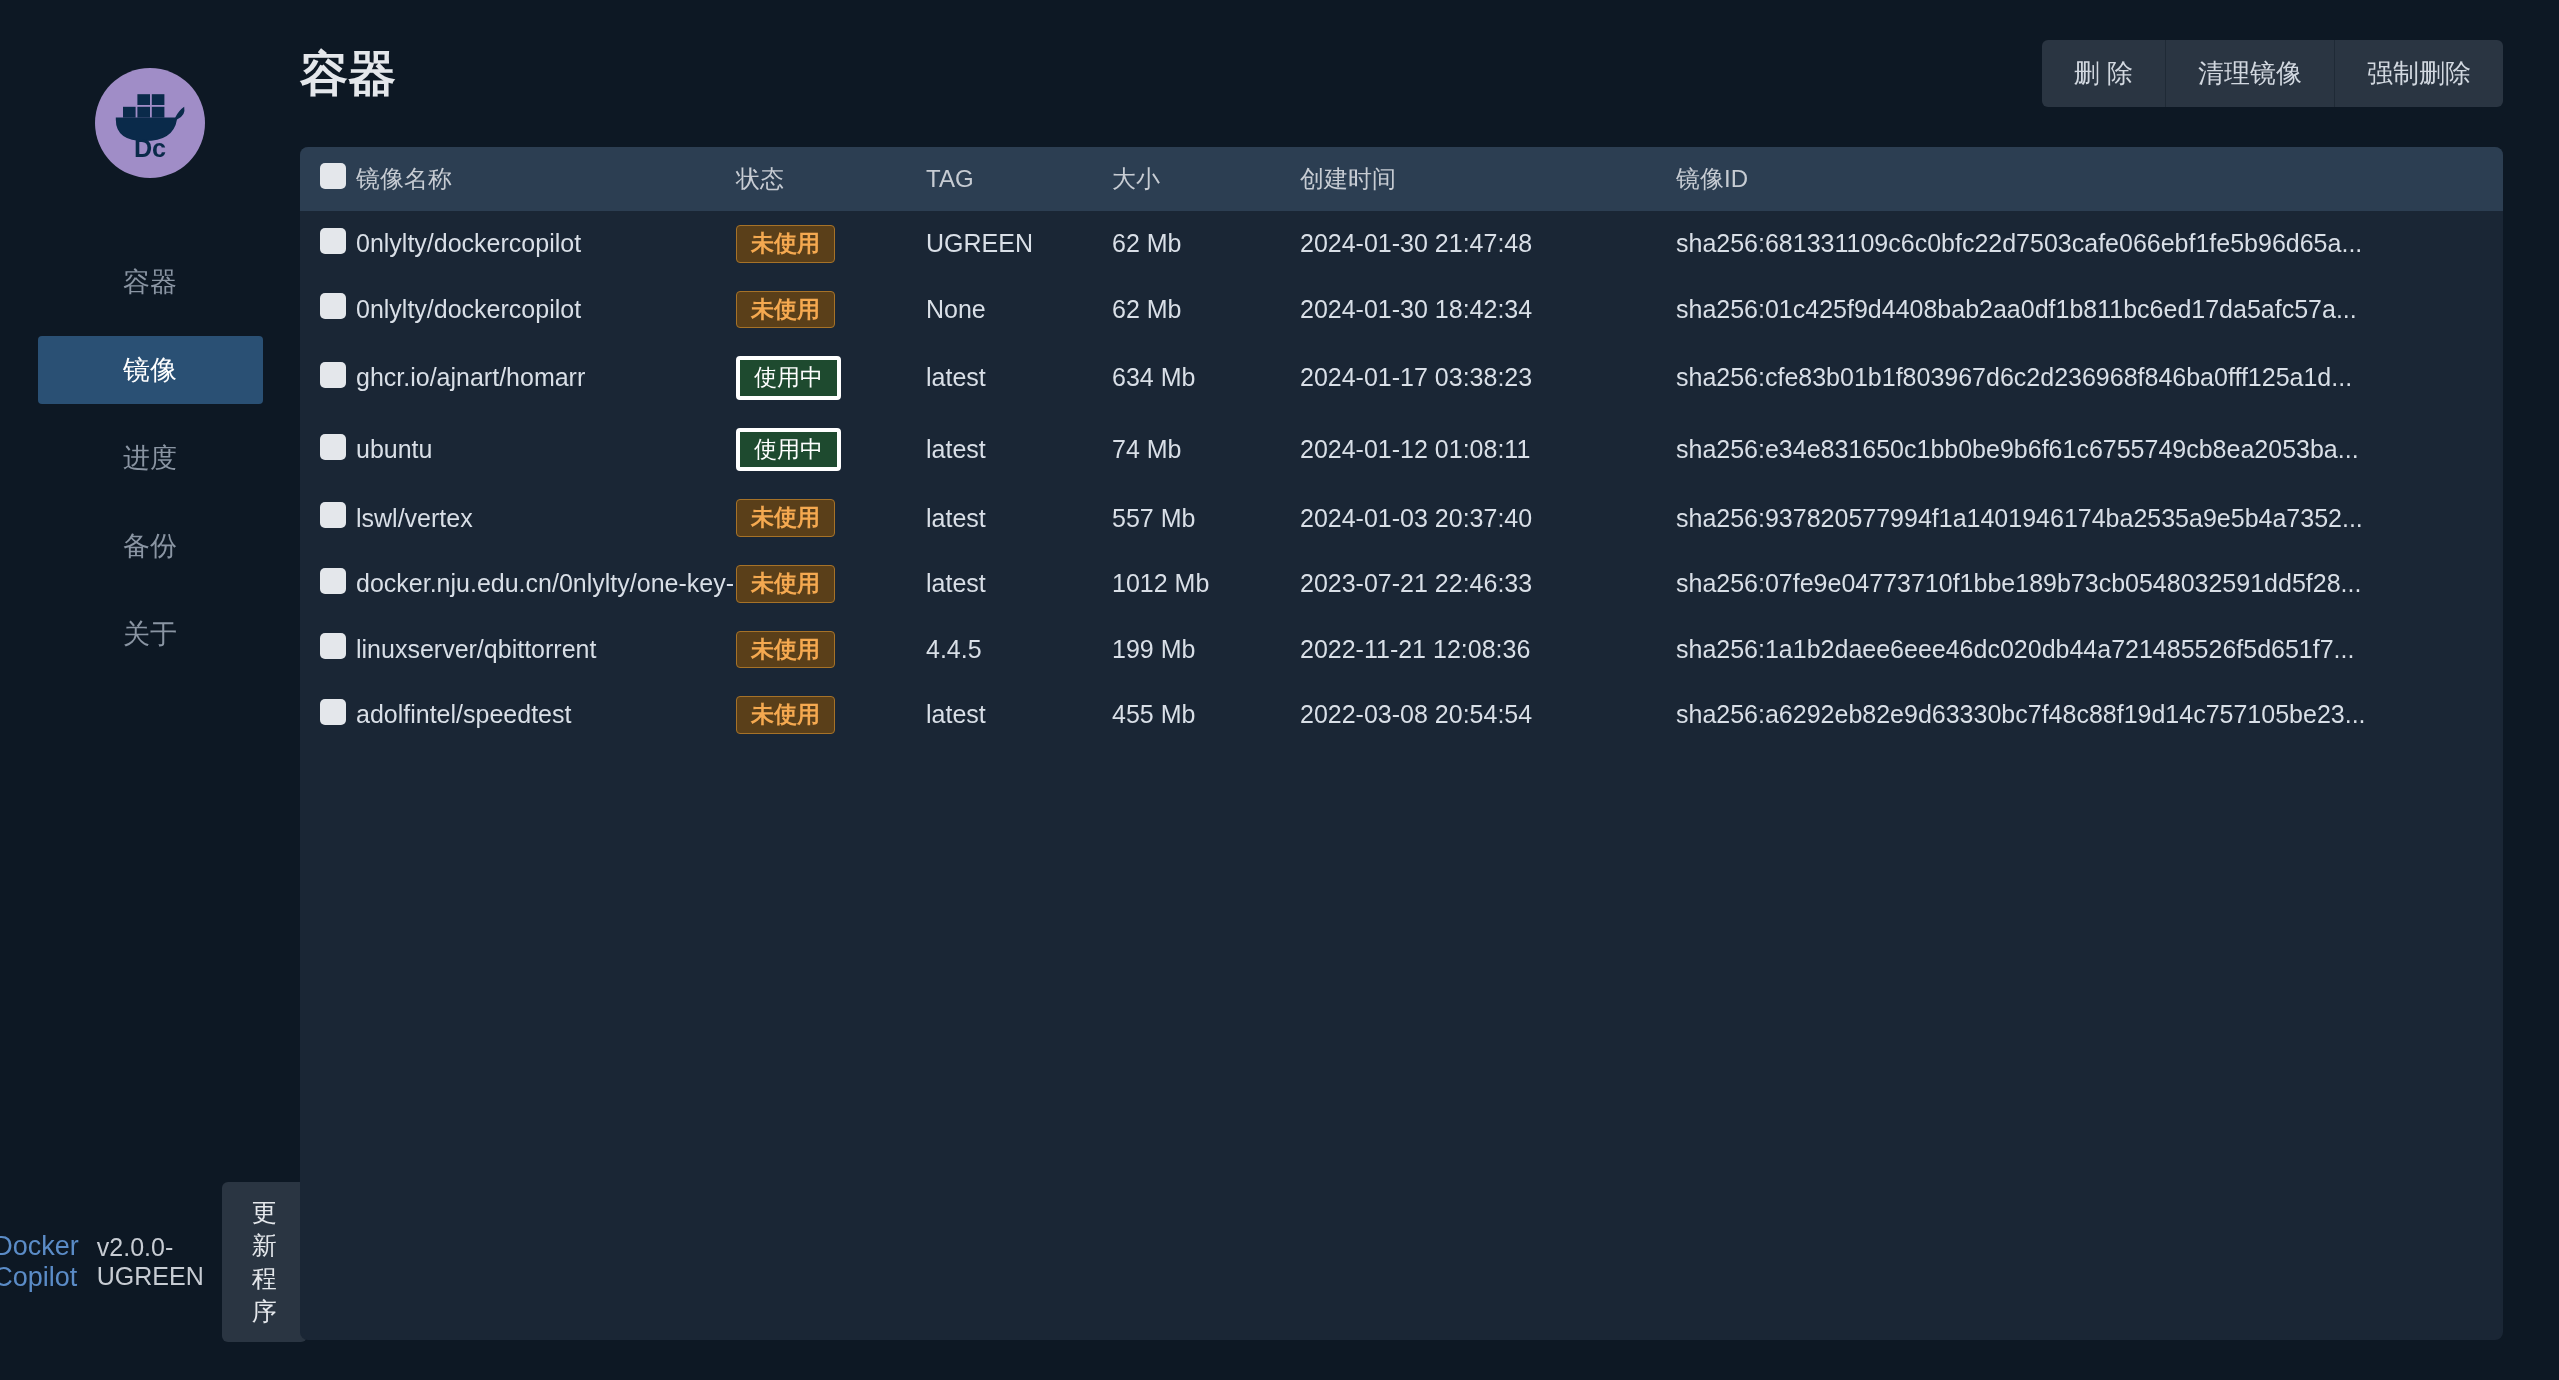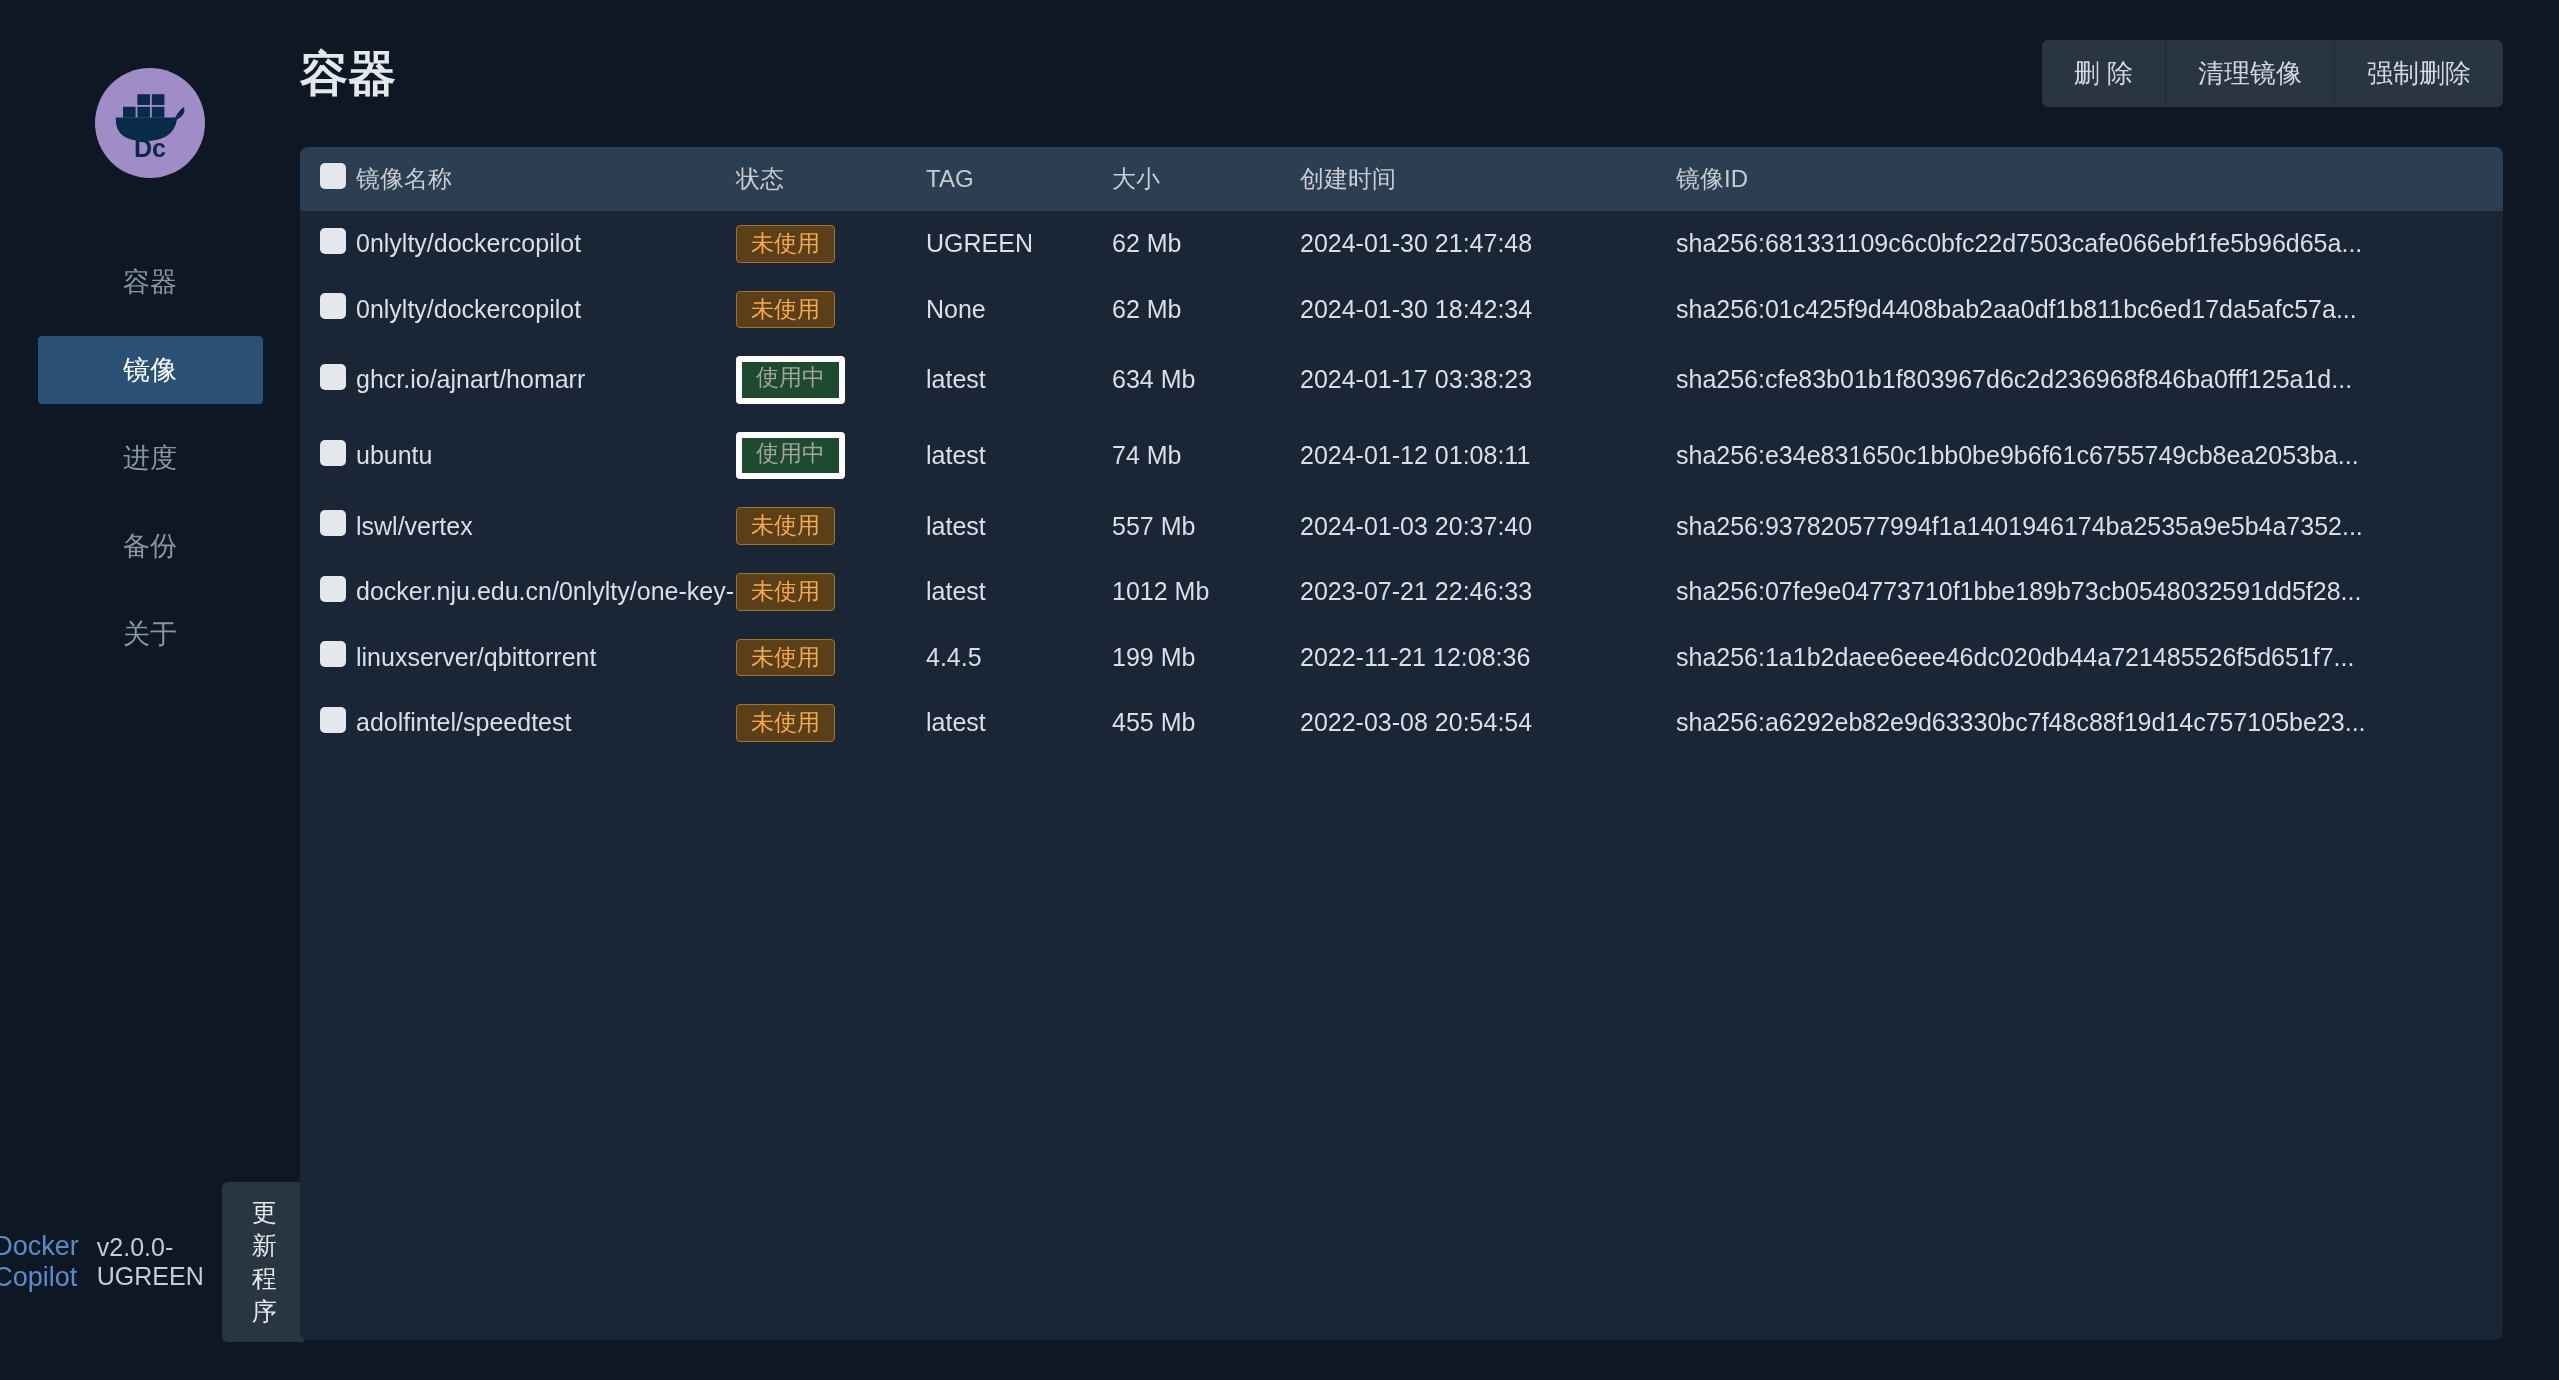--- a/index.html
+++ b/index.html
@@ -167,26 +167,26 @@
   display: inline-block;
   padding: 4px 14px;
   border-radius: 4px;
   font-size: 23px;
   line-height: 1.2;
 }
 .badge-unused {
   background: #5a3f19;
   color: #f5a950;
   border: 1px solid #a67228;
+  font-weight: bold;
 }
 .badge-used {
   background: #1e4a2f;
-  color: #a3a3a3;
-  border: 6px solid #ffffff;
-  font-family: Liberation Mono, monospace;
+  color: #ffffff;
+  border: 4px solid #ffffff;
 }
 </style>
 </head>
 <body>
 
 <div class="sidebar">
   <div class="logo">
     <svg viewBox="0 0 100 100">
       <rect x="20" y="32" width="14" height="12" fill="#0a2a4a"></rect>
       <rect x="36" y="32" width="14" height="12" fill="#0a2a4a"></rect>

